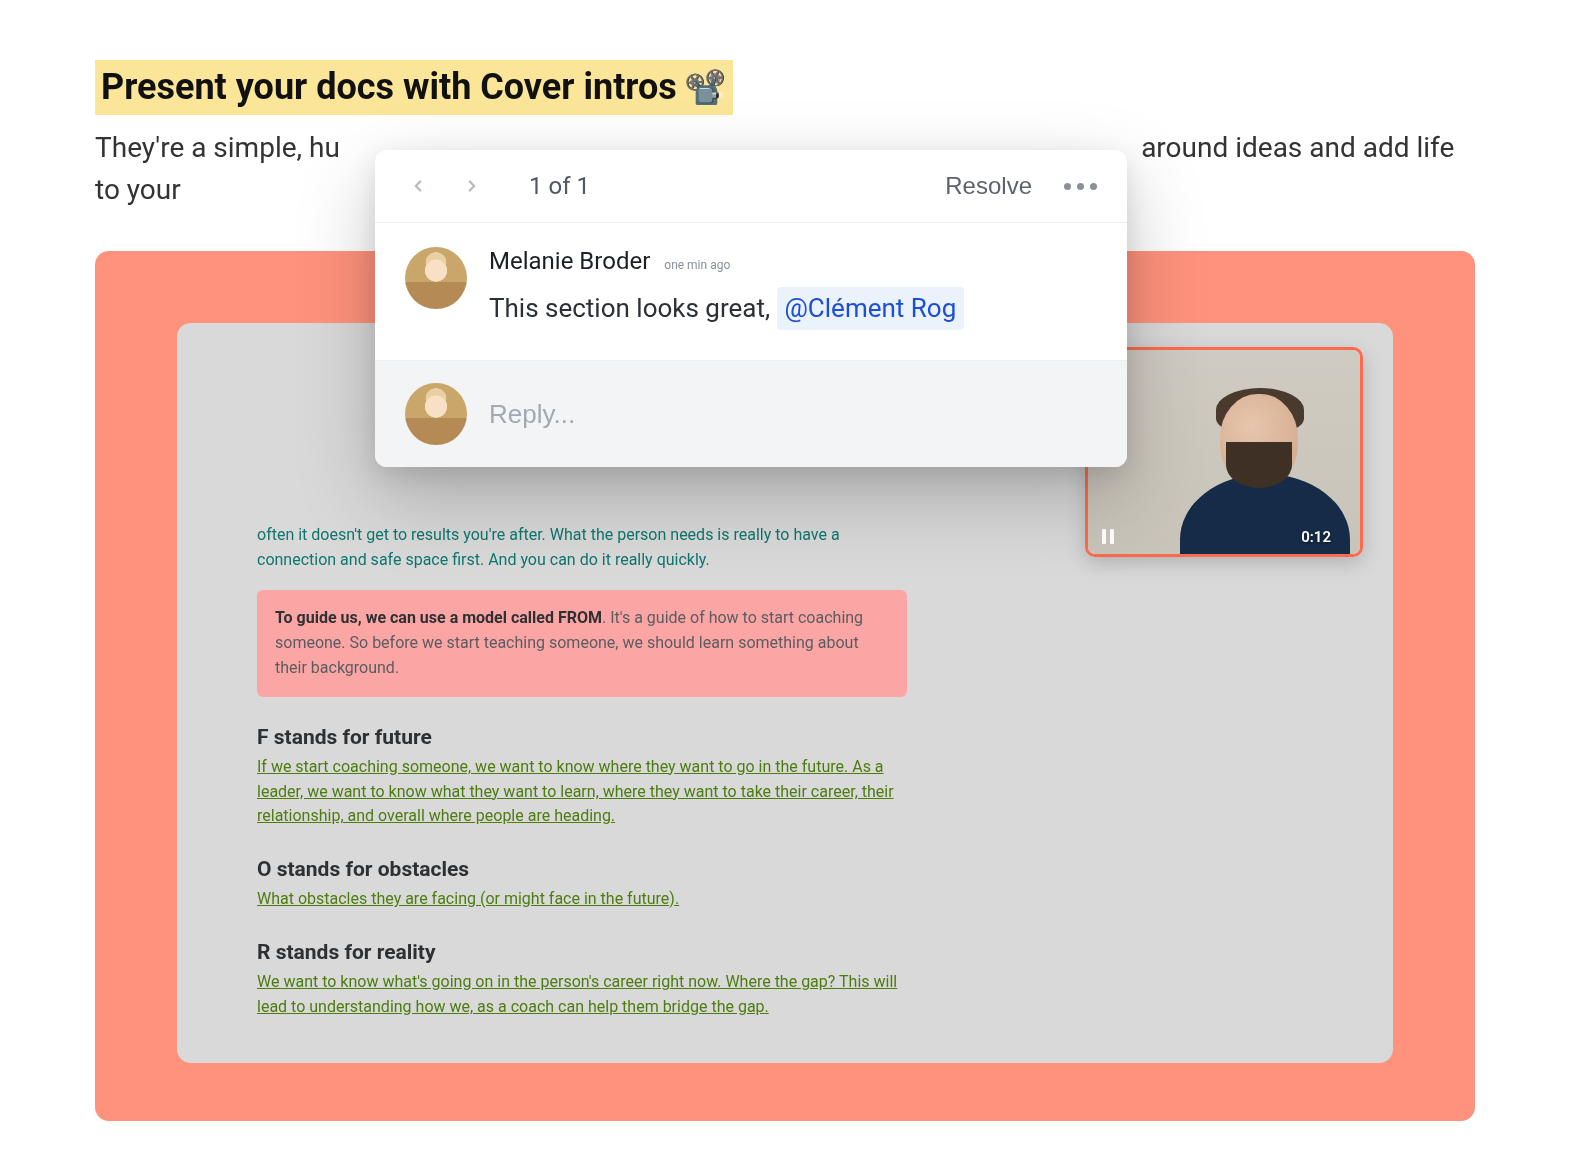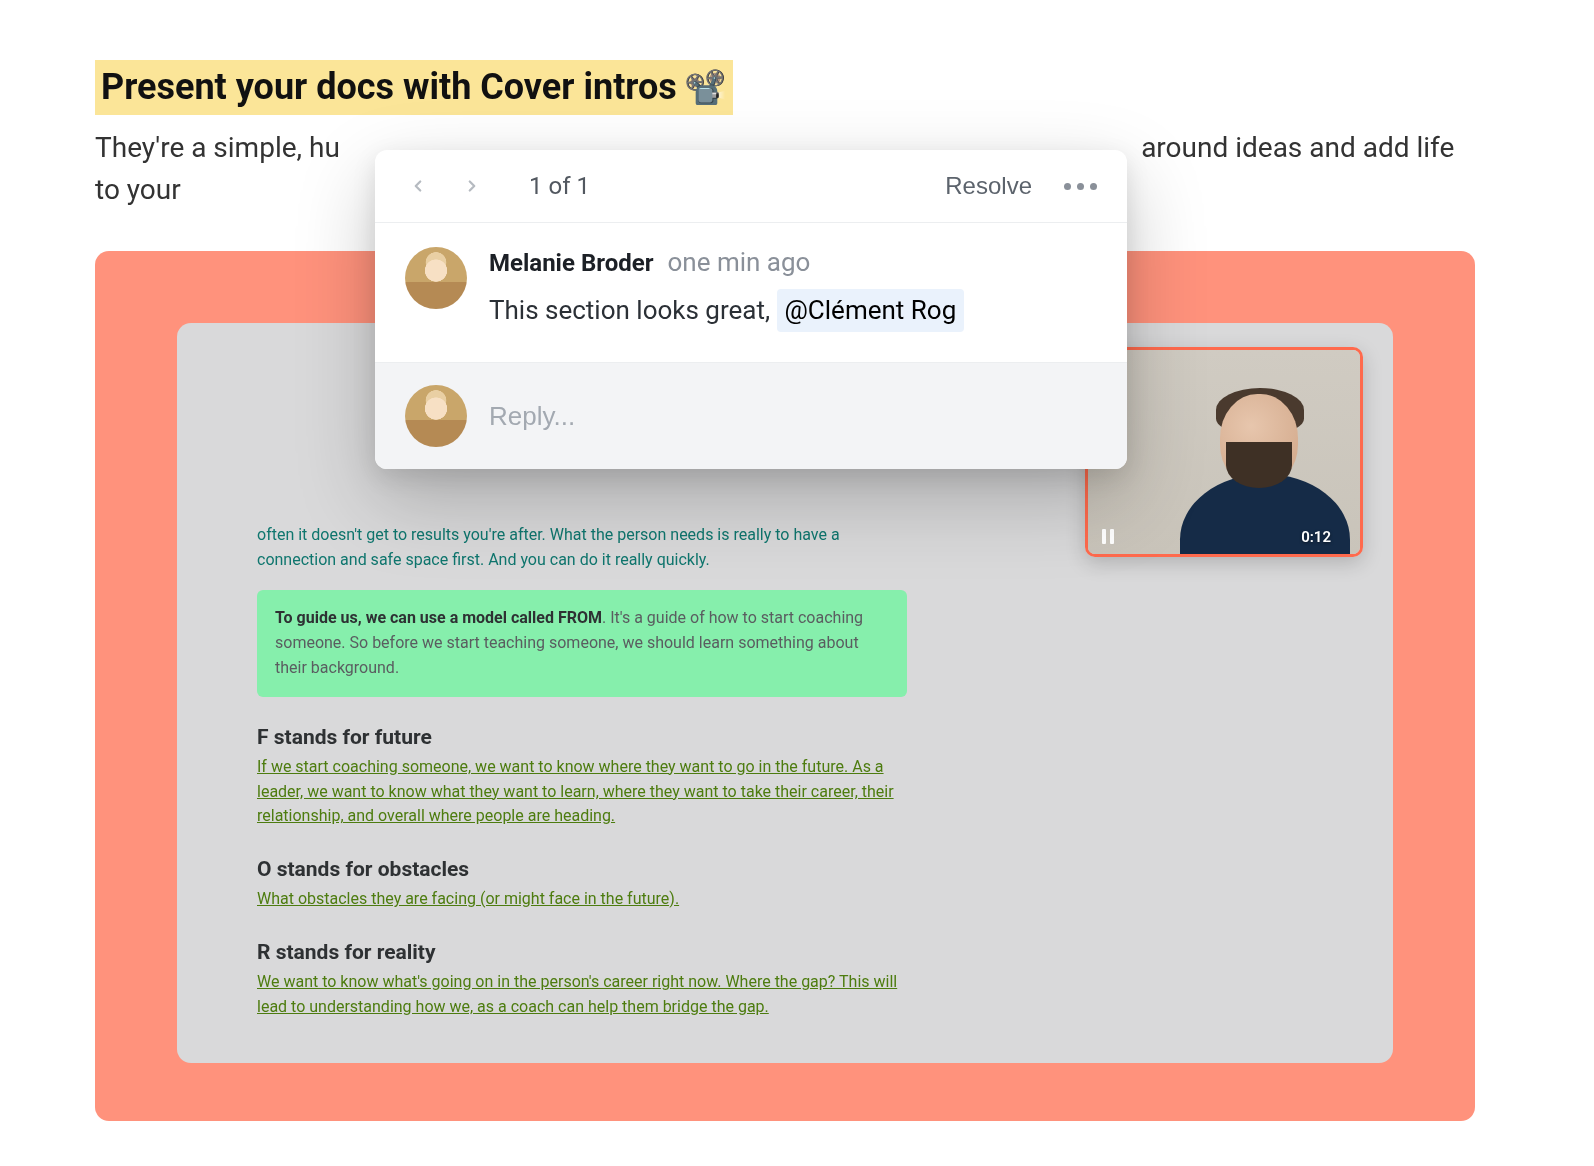--- a/index.html
+++ b/index.html
@@ -68,21 +68,21 @@
       max-width: 650px;
     }
     .doc-para {
       font-size: 16px;
       line-height: 1.55;
       color: #0f766e;
       margin-top: 170px; 
     }
     .doc-box {
       margin-top: 18px;
-      background: #86efac;
+      background: #fca5a5;
       border-radius: 6px;
       padding: 16px 18px;
       font-size: 16px;
       line-height: 1.55;
       color: #5a5d60;
     }
     .doc-box .lead { font-weight: 700; color: #2e3133; }
     .section {
       margin-top: 28px;
     }
@@ -177,25 +177,25 @@
                   linear-gradient(180deg,#c9a66a 0 56%, #b58a54 56% 100%);
       background-color:#b89265;
       position:relative; overflow:hidden;
     }
     .avatar::after{
       content:""; position:absolute; inset:0;
       background: radial-gradient(circle at 50% 38%, rgba(247,224,196,1) 0 22%, transparent 23%);
     }
     .comment-text { flex:1; }
     .comment-meta { display:flex; align-items:baseline; gap:14px; margin-bottom:12px; }
-    .comment-author { font-size:24px; font-weight:700; color:#1c2026; }
-    .comment-time { font-size:26px; color:#8a9099; }
+    .comment-author { font-size:24px; font-weight:400; color:#1c2026; }
+    .comment-time { font-size:12px; color:#8a9099; }
     .comment-msg { font-size:26px; color:#2b3036; line-height:1.5; }
     .mention {
-      display:inline-block; background:#eaf2fc; color:#000000; padding:2px 8px;
+      display:inline-block; background:#eaf2fc; color:#1d4ed8; padding:2px 8px;
       border-radius:4px; font-size:26px;
     }
     .reply-row {
       background:#f3f4f6; padding: 22px 30px; display:flex; align-items:center; gap:22px;
       border-top: 1px solid #eceef0;
     }
     .reply-input {
       flex:1; border:none; background:transparent; font-size:26px; color:#2b3036;
       outline:none;
     }

